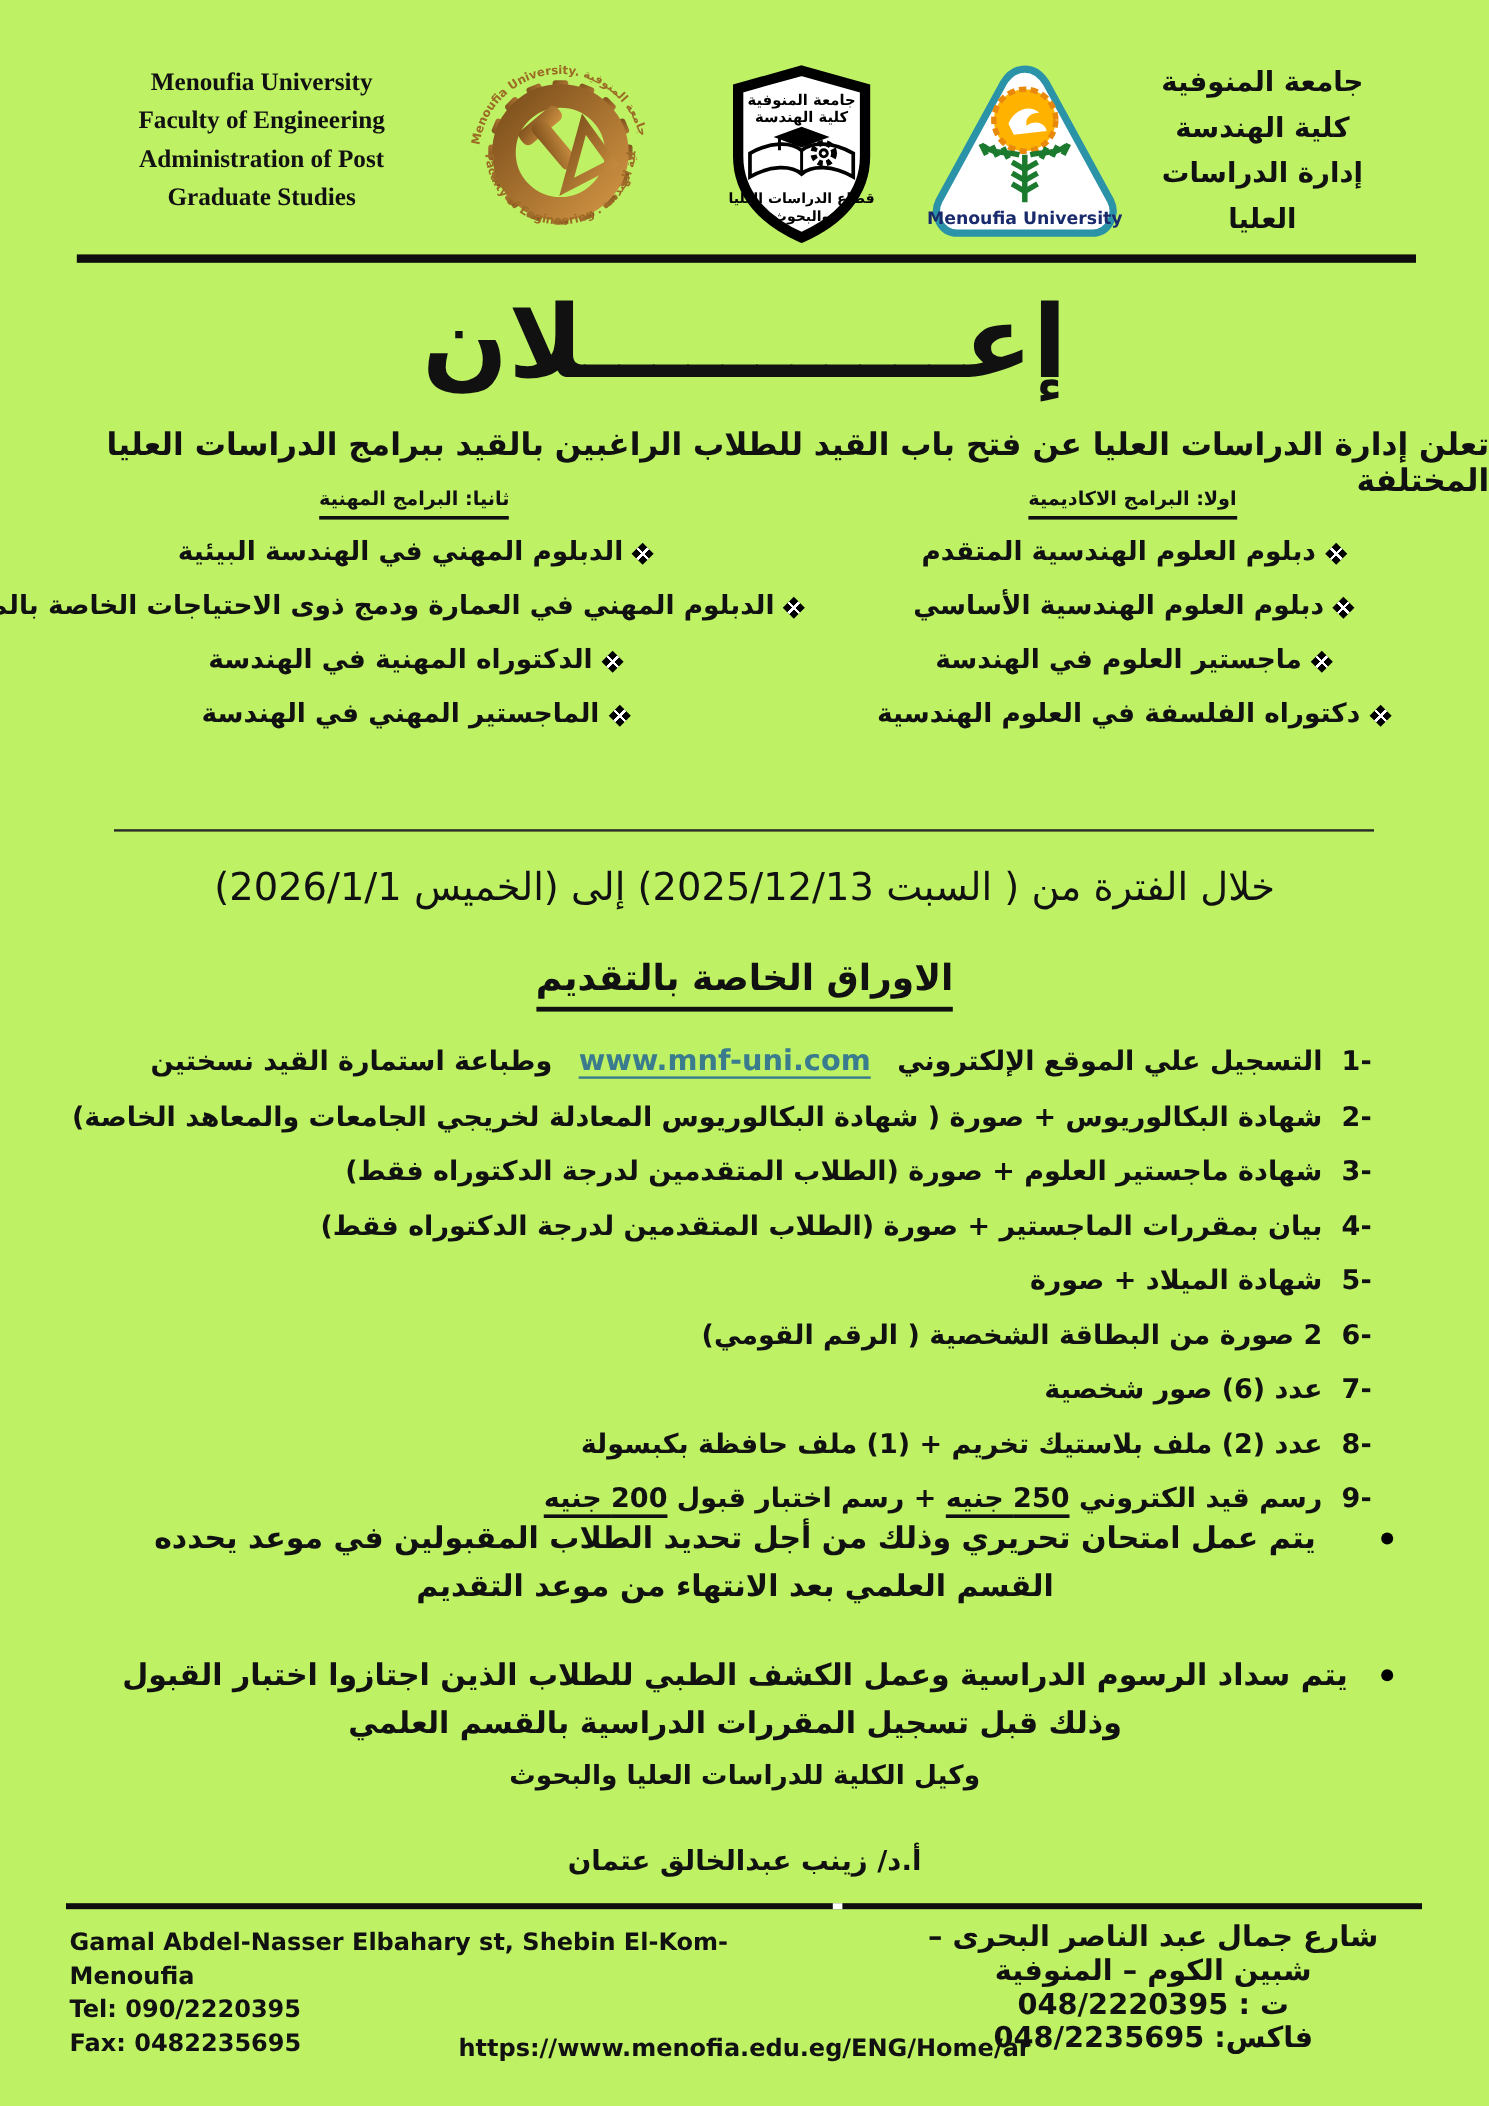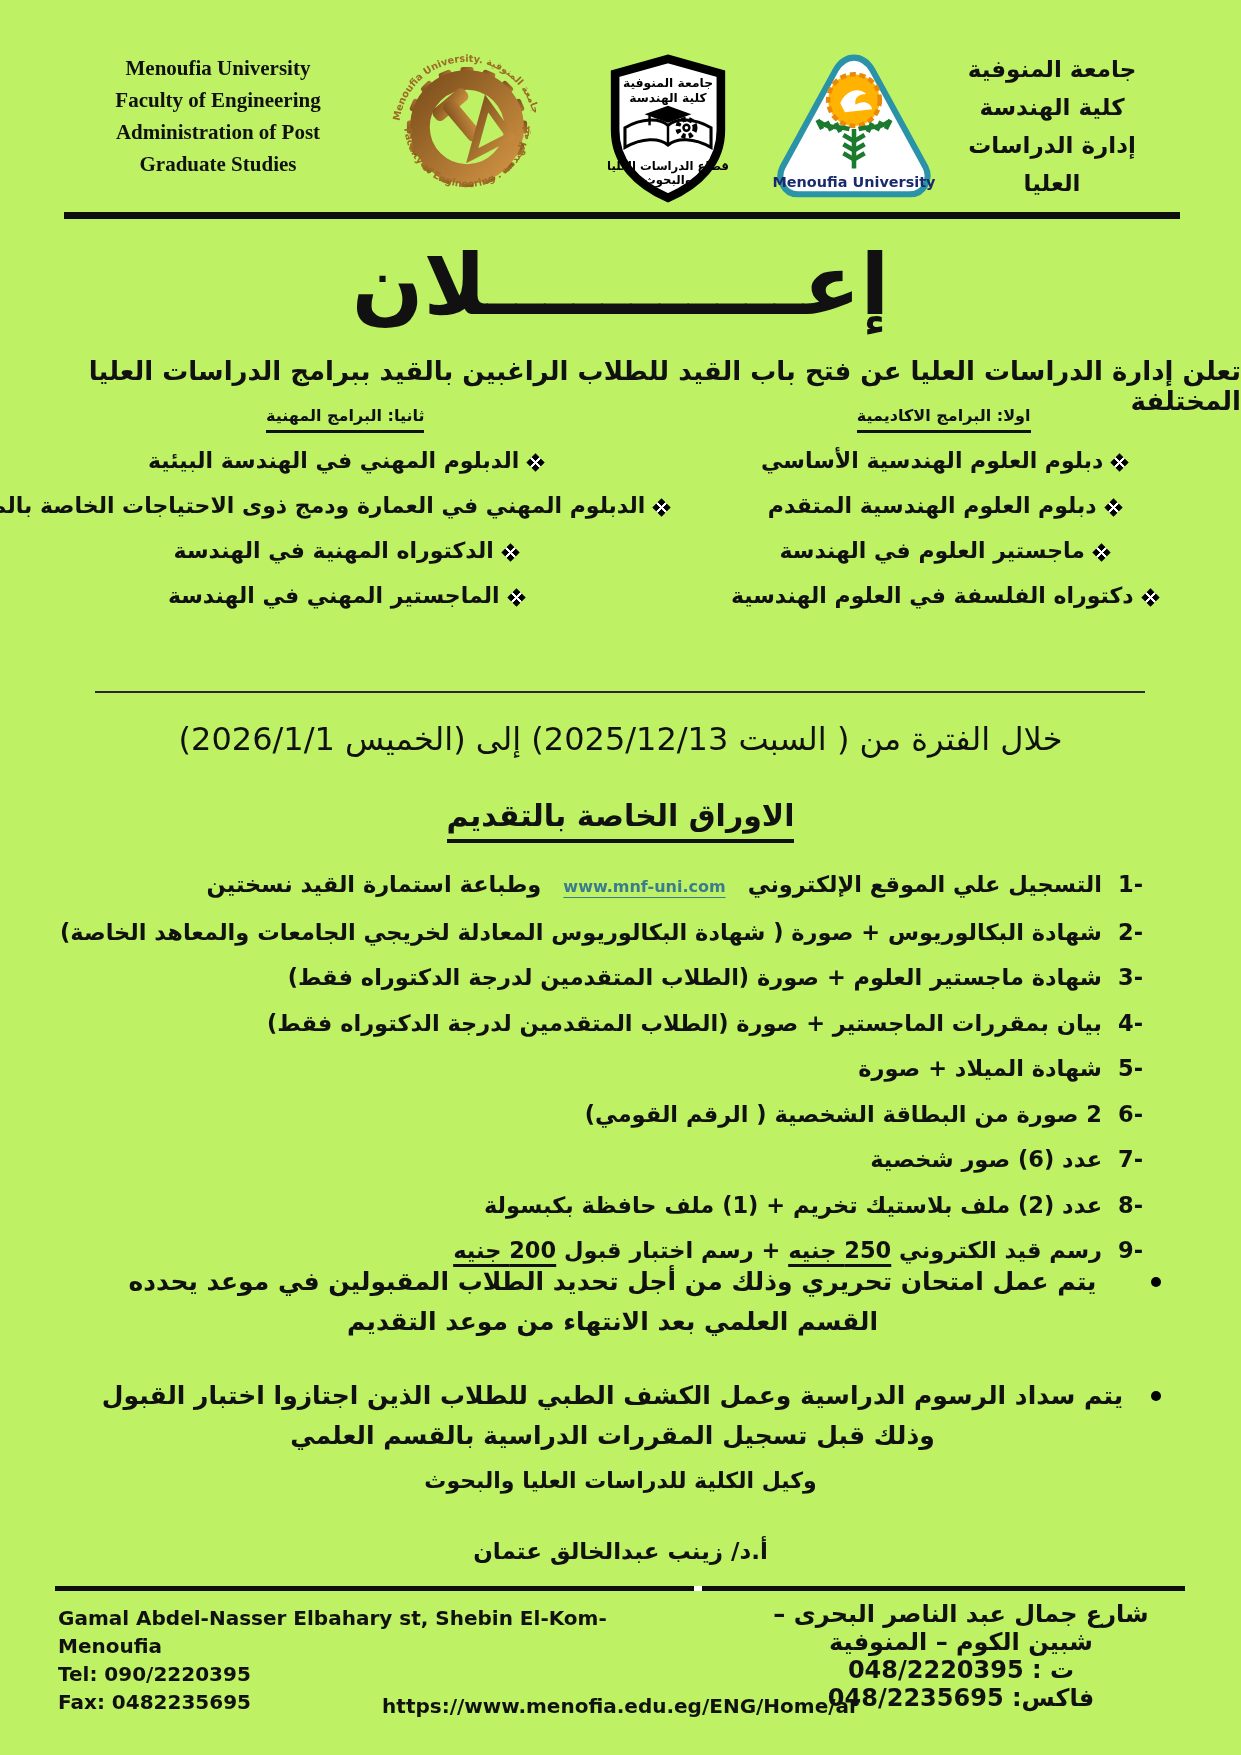--- a/index.html
+++ b/index.html
@@ -42,21 +42,21 @@
   .docs-head-wrap{top:798px;left:0;width:100%;text-align:center;direction:rtl;}
   .docs-head{display:inline-block;font-weight:bold;font-size:30px;
              border-bottom:4px solid #111;padding-bottom:6px;}
 
   
   .docs-list{top:862px;left:40px;right:98px;direction:rtl;text-align:right;
              font-weight:bold;font-size:22.5px;line-height:45.5px;}
   .ditem{white-space:nowrap;}
   .dnum{display:inline-block;direction:ltr;unicode-bidi:bidi-override;margin-left:16px;}
   .weblink{color:#3a7b8e;text-decoration:underline;text-underline-offset:5px;
-           direction:ltr;unicode-bidi:embed;margin:0 22px;font-size:16px;}
+           direction:ltr;unicode-bidi:embed;margin:0 22px;font-size:24px;}
   .useg{text-decoration:underline;text-decoration-thickness:3px;text-underline-offset:6px;}
 
   
   .notes{top:1262px;left:80px;right:80px;direction:rtl;}
   .note{display:flex;direction:rtl;margin-bottom:34px;}
   .rbullet{flex:0 0 auto;width:10px;height:10px;border-radius:50%;background:#000;
            margin-top:15px;margin-left:6px;}
   .note-text{flex:1 1 auto;text-align:center;font-weight:bold;font-size:25px;line-height:40px;}
 
   .sig-title{top:1468px;left:0;width:100%;text-align:center;direction:rtl;
@@ -166,22 +166,22 @@
   </div>
 
   <div class="abs rule-thick"></div>
 
   <div class="abs title">إعـــــــــــلان</div>
   <div class="abs intro">تعلن إدارة الدراسات العليا عن فتح باب القيد للطلاب الراغبين بالقيد ببرامج الدراسات العليا المختلفة</div>
 
   <div class="abs programs">
     <div class="col academic">
       <div><span class="col-head">اولا: البرامج الاكاديمية</span></div>
+      <div class="pitem"><span class="dbullet"></span><span>دبلوم العلوم الهندسية المتقدم</span></div>
       <div class="pitem"><span class="dbullet"></span><span>دبلوم العلوم الهندسية الأساسي</span></div>
-      <div class="pitem"><span class="dbullet"></span><span>دبلوم العلوم الهندسية المتقدم</span></div>
       <div class="pitem"><span class="dbullet"></span><span>ماجستير العلوم في الهندسة</span></div>
       <div class="pitem"><span class="dbullet"></span><span>دكتوراه الفلسفة في العلوم الهندسية</span></div>
     </div>
     <div class="col professional">
       <div><span class="col-head">ثانيا: البرامج المهنية</span></div>
       <div class="pitem"><span class="dbullet"></span><span>الدبلوم المهني في الهندسة البيئية</span></div>
       <div class="pitem"><span class="dbullet"></span><span>الدبلوم المهني في العمارة ودمج ذوى الاحتياجات الخاصة بالمجتمع</span></div>
       <div class="pitem"><span class="dbullet"></span><span>الدكتوراه المهنية في الهندسة</span></div>
       <div class="pitem"><span class="dbullet"></span><span>الماجستير المهني في الهندسة</span></div>
     </div>

